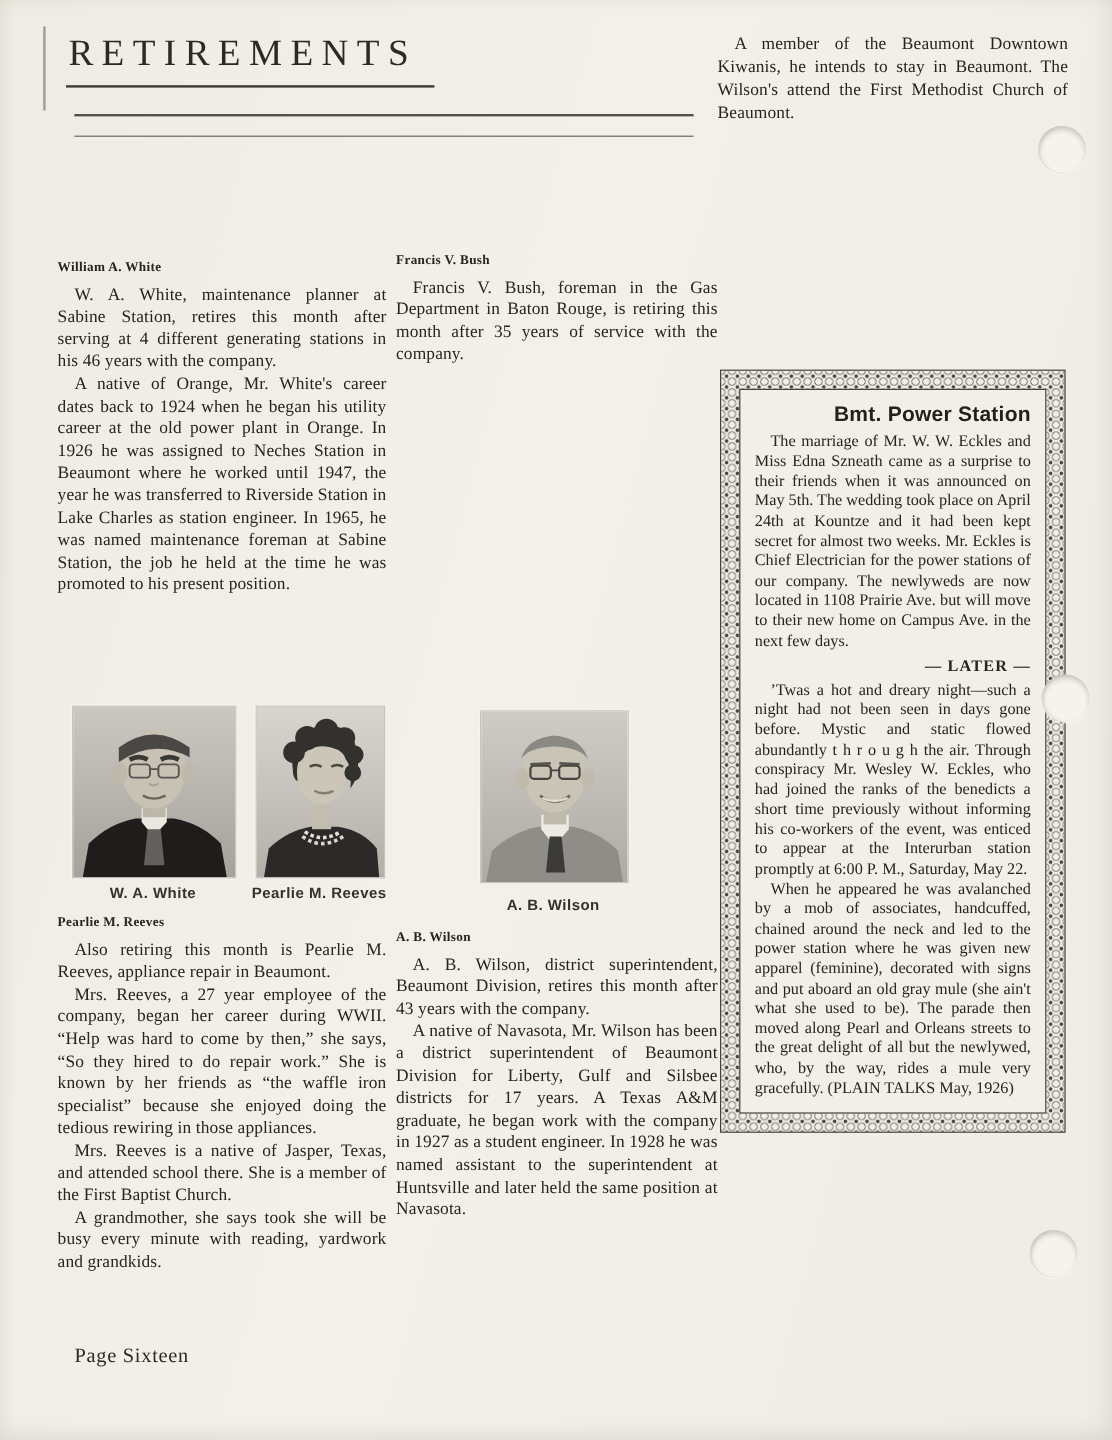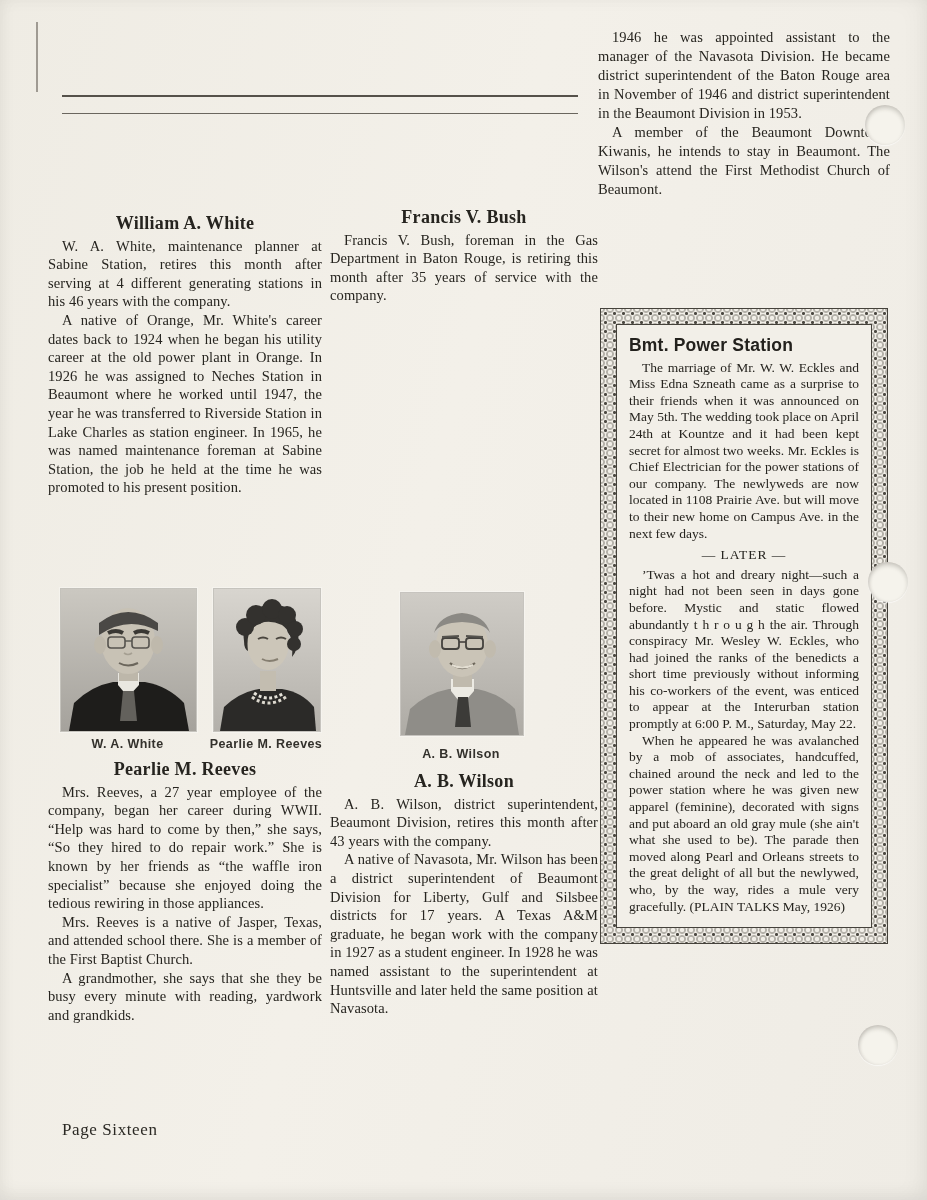--- a/index.html
+++ b/index.html
@@ -20,21 +20,21 @@
     margin:0;font-family:"Liberation Serif",serif;font-weight:400;
     font-size:31px;letter-spacing:7px;color:#2c2a25;
     display:inline-block;border-bottom:2px solid #3c3a35;padding:0 14px 9px 2px;
   }
   .rule{position:absolute;left:62px;width:516px;background:#55514a;}
   .rule.r1{top:95px;height:2px;}
   .rule.r2{top:113px;height:1px;background:#6a665e;}
   
   .col{position:absolute;text-align:justify;font-size:14.5px;line-height:18.6px;letter-spacing:.1px;}
   .col p{margin:0;text-indent:14px;}
-  .col h3{margin:0 0 4px 0;text-align:center;font-size:18px;font-weight:700;text-indent:0;letter-spacing:.3px;}
+  .col h3{margin:0 0 4px 0;text-align:left;font-size:11px;font-weight:700;text-indent:0;letter-spacing:.3px;}
   .col-left{left:48px;width:274px;}
   .col-mid{left:330px;width:268px;}
   .col-right{left:598px;width:292px;}
   #white-article{top:214px;}
   #reeves-article{top:760px;}
   #bush-article{top:208px;}
   #wilson-article{top:772px;}
   #continuation{top:28px;line-height:19px;}
   
   .photo{position:absolute;border:1px solid rgba(0,0,0,.18);box-shadow:0 0 0 1px rgba(255,255,255,.3);}
@@ -55,50 +55,52 @@
       radial-gradient(circle, rgba(0,0,0,0) 2.4px, #6e6a61 3px, rgba(0,0,0,0) 3.9px);
     background-size:9px 9px, 9px 9px;
     background-position:0 0, 4.5px 4.5px;
   }
   .ornate-inner{
     background:#f2efe8;border:1px solid #45423b;
     padding:10px 12px 12px 12px;
     text-align:justify;font-size:13.5px;line-height:16.6px;
   }
   .ornate-inner h2{
-    margin:2px 0 6px 0;text-align:left;
+    margin:2px 0 6px 0;text-align:right;
     font-family:"Liberation Sans",sans-serif;font-weight:700;
     font-size:17.5px;letter-spacing:.2px;color:#23211d;
   }
   .ornate-inner p{margin:0;text-indent:13px;}
-  .later{ text-align:center;text-indent:0 !important;margin:5px 0 3px 0 !important;font-weight:400;letter-spacing:1px;}
+  .later{ text-align:right;text-indent:0 !important;margin:5px 0 3px 0 !important;font-weight:700;letter-spacing:1px;}
   
   .page-footer{
     position:absolute;left:62px;top:1120px;
     font-size:17px;letter-spacing:.6px;color:#2b2924;
   }
   
   .hole{
     position:absolute;width:40px;height:40px;border-radius:50%;
     background:#f5f3ec;
     box-shadow:inset 0 3px 4px rgba(60,55,45,.22), inset 2px 0 3px rgba(60,55,45,.08), 0 1px 1px rgba(255,255,255,.6);
   }
 </style>
 </head>
 <body>
 
 <div class="page">
 
   <div class="scan-edge"></div>
 
+  <div class="masthead">
+    <h1>RETIREMENTS</h1>
+  </div>
   <div class="rule r1"></div>
   <div class="rule r2"></div>
 
   <div class="col col-right" id="continuation">
-    <p>1946 he was appointed assistant to the manager of the Navasota Division. He became district superintendent of the Baton Rouge area in November of 1946 and district superintendent in the Beaumont Division in 1953.</p>
     <p>A member of the Beaumont Downtown Kiwanis, he intends to stay in Beaumont. The Wilson's attend the First Methodist Church of Beaumont.</p>
   </div>
 
   <div class="col col-left" id="white-article">
     <h3>William A. White</h3>
     <p>W. A. White, maintenance planner at Sabine Station, retires this month after serving at 4 different generating stations in his 46 years with the company.</p>
     <p>A native of Orange, Mr. White's career dates back to 1924 when he began his utility career at the old power plant in Orange. In 1926 he was assigned to Neches Station in Beaumont where he worked until 1947, the year he was transferred to Riverside Station in Lake Charles as station engineer. In 1965, he was named maintenance foreman at Sabine Station, the job he held at the time he was promoted to his present position.</p>
   </div>
 
   <div class="col col-mid" id="bush-article">
@@ -183,23 +185,24 @@
       <line x1="58" y1="49" x2="65" y2="49" stroke="#44423e" stroke-width="1.6"></line>
       <path d="M41,44 L58,43 M65,43 L82,44" stroke="#55534e" stroke-width="2.2"></path>
       <path d="M49,70 Q61,80 74,70" stroke="#6e685c" stroke-width="2.2" fill="none"></path>
       <path d="M51,72 Q61,77 72,72" stroke="#e3ded2" stroke-width="2" fill="none"></path>
     </svg>
   </div>
   <div class="caption" style="left:400px;top:747px;width:122px;">A. B. Wilson</div>
 
   <div class="col col-left" id="reeves-article">
     <h3>Pearlie M. Reeves</h3>
+    <p>Also retiring this month is Pearlie M. Reeves, appliance repair in Beaumont.</p>
     <p>Mrs. Reeves, a 27 year employee of the company, began her career during WWII. “Help was hard to come by then,” she says, “So they hired to do repair work.” She is known by her friends as “the waffle iron specialist” because she enjoyed doing the tedious rewiring in those appliances.</p>
     <p>Mrs. Reeves is a native of Jasper, Texas, and attended school there. She is a member of the First Baptist Church.</p>
-    <p>A grandmother, she says that she they be busy every minute with reading, yardwork and grandkids.</p>
+    <p>A grandmother, she says took she will be busy every minute with reading, yardwork and grandkids.</p>
   </div>
 
   <div class="col col-mid" id="wilson-article">
     <h3>A. B. Wilson</h3>
     <p>A. B. Wilson, district superintendent, Beaumont Division, retires this month after 43 years with the company.</p>
     <p>A native of Navasota, Mr. Wilson has been a district superintendent of Beaumont Division for Liberty, Gulf and Silsbee districts for 17 years. A Texas A&amp;M graduate, he began work with the company in 1927 as a student engineer. In 1928 he was named assistant to the superintendent at Huntsville and later held the same position at Navasota.</p>
   </div>
 
   <div class="ornate-box">
     <div class="ornate-inner">

